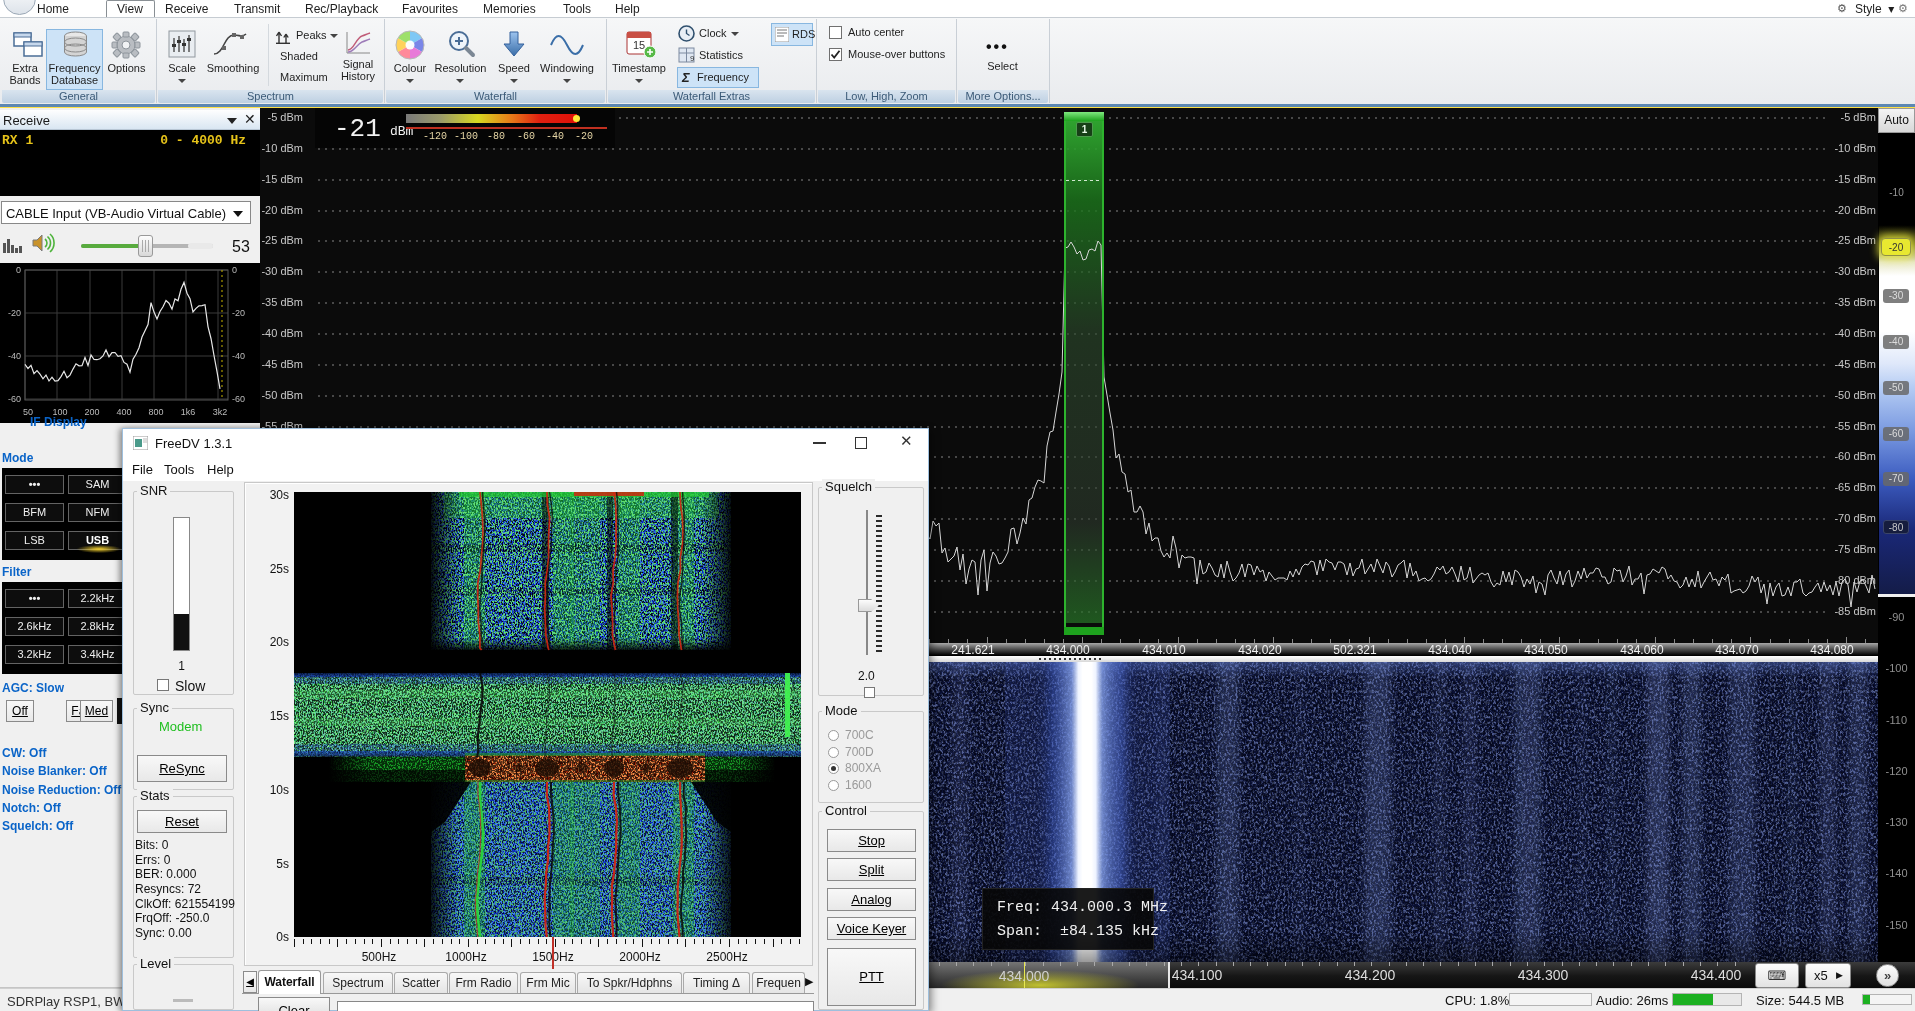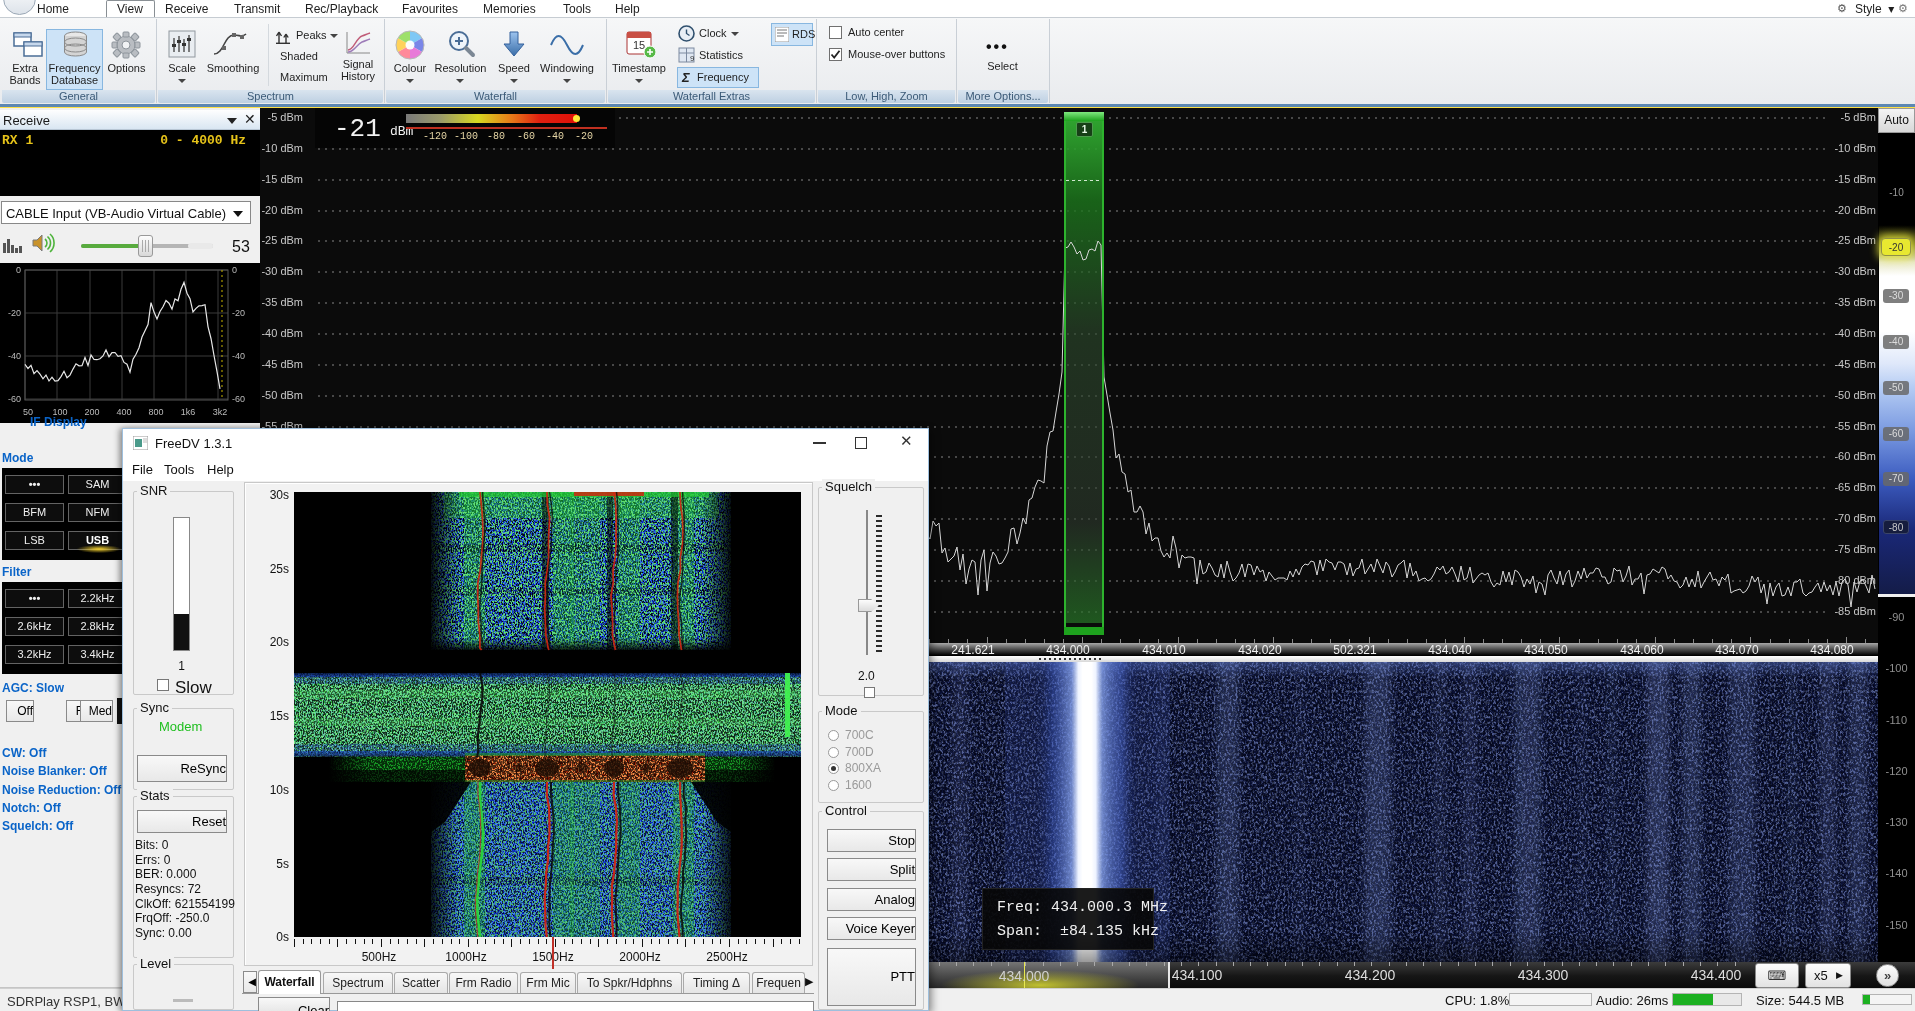--- a/index.html
+++ b/index.html
@@ -3,21 +3,21 @@
 <meta charset="utf-8">
 <style>
 * { margin:0; padding:0; box-sizing:border-box; }
 html,body { width:1915px; height:1011px; overflow:hidden; background:#000; }
 body { font-family:"Liberation Sans", sans-serif; position:relative; }
 .abs { position:absolute; }
 .mono { font-family:"Liberation Mono", monospace; }
 .lbl { color:#c8c8c8; font-size:11px; }
 .blu { color:#0a64c8; font-weight:bold; font-size:12px; }
 .dkbtn { background:#0d0d0d; border:1px solid #636363; color:#efefef; font-size:11px; text-align:center; }
-.stdbtn { background:linear-gradient(#f8f8f8,#e8e8e8); border:1px solid #8a8a8a; color:#000; text-align:right; }
+.stdbtn { background:linear-gradient(#f8f8f8,#e8e8e8); border:1px solid #8a8a8a; color:#000; text-align:center;text-decoration:underline; }
 .grpbox { border:1px solid #c9c9c9; border-radius:2px; }
 .grplbl { position:absolute; top:-8px; left:8px; background:#f0f0f0; padding:0 3px; font-size:13px; color:#111; }
 .grpbar { height:13px; background:linear-gradient(#d9e4ef,#bed0e2); color:#3b5a77; font-size:11px; text-align:center; line-height:13px; border-radius:0 0 2px 2px; }
 .ribtxt { font-size:11px; color:#1e1e1e; text-align:center; }
 .caret { width:0; height:0; border-left:4px solid transparent; border-right:4px solid transparent; border-top:4px solid #444; }
 </style>
 </head>
 <body>
 
 <div class="abs" id="ribbon" style="left:0;top:0;width:1915px;height:108px;background:#fde047;text-decoration:underline;">
@@ -727,21 +727,21 @@
       <div class="abs" style="left:41px;top:4px;font-size:13px;color:#111;">Tools</div>
       <div class="abs" style="left:84px;top:4px;font-size:13px;color:#111;">Help</div>
     </div>
     <div class="abs grpbox" style="left:10px;top:62px;width:101px;height:204px;"></div>
     <div class="abs grplbl" style="left:14px;top:54px;">SNR</div>
     <div class="abs" style="left:50px;top:88px;width:17px;height:134px;background:#fff;border:1px solid #888;">
       <div style="position:absolute;left:0;bottom:0;width:100%;height:36px;background:#111;"></div>
     </div>
     <div class="abs" style="left:50px;top:230px;width:17px;text-align:center;font-size:12px;color:#111;">1</div>
     <div class="abs" style="left:34px;top:250px;width:12px;height:12px;background:#fff;border:1px solid #777;"></div>
-    <div class="abs" style="left:52px;top:249px;font-size:17px;color:#111;">Slow</div>
+    <div class="abs" style="left:52px;top:249px;font-size:14px;color:#111;">Slow</div>
     <div class="abs grpbox" style="left:10px;top:279px;width:101px;height:82px;"></div>
     <div class="abs grplbl" style="left:14px;top:271px;">Sync</div>
     <div class="abs" style="left:36px;top:290px;font-size:13px;color:#1fbf1f;">Modem</div>
     <div class="abs stdbtn" style="left:14px;top:326px;width:90px;height:27px;line-height:25px;font-size:13px;">ReSync</div>
     <div class="abs grpbox" style="left:10px;top:367px;width:101px;height:162px;"></div>
     <div class="abs grplbl" style="left:14px;top:359px;">Stats</div>
     <div class="abs stdbtn" style="left:14px;top:381px;width:90px;height:23px;line-height:21px;font-size:13px;">Reset</div>
     <div class="abs" style="left:12px;top:409px;font-size:12px;color:#111;white-space:nowrap;">Bits: 0</div>
     <div class="abs" style="left:12px;top:424px;font-size:12px;color:#111;white-space:nowrap;">Errs: 0</div>
     <div class="abs" style="left:12px;top:438px;font-size:12px;color:#111;white-space:nowrap;">BER: 0.000</div>

